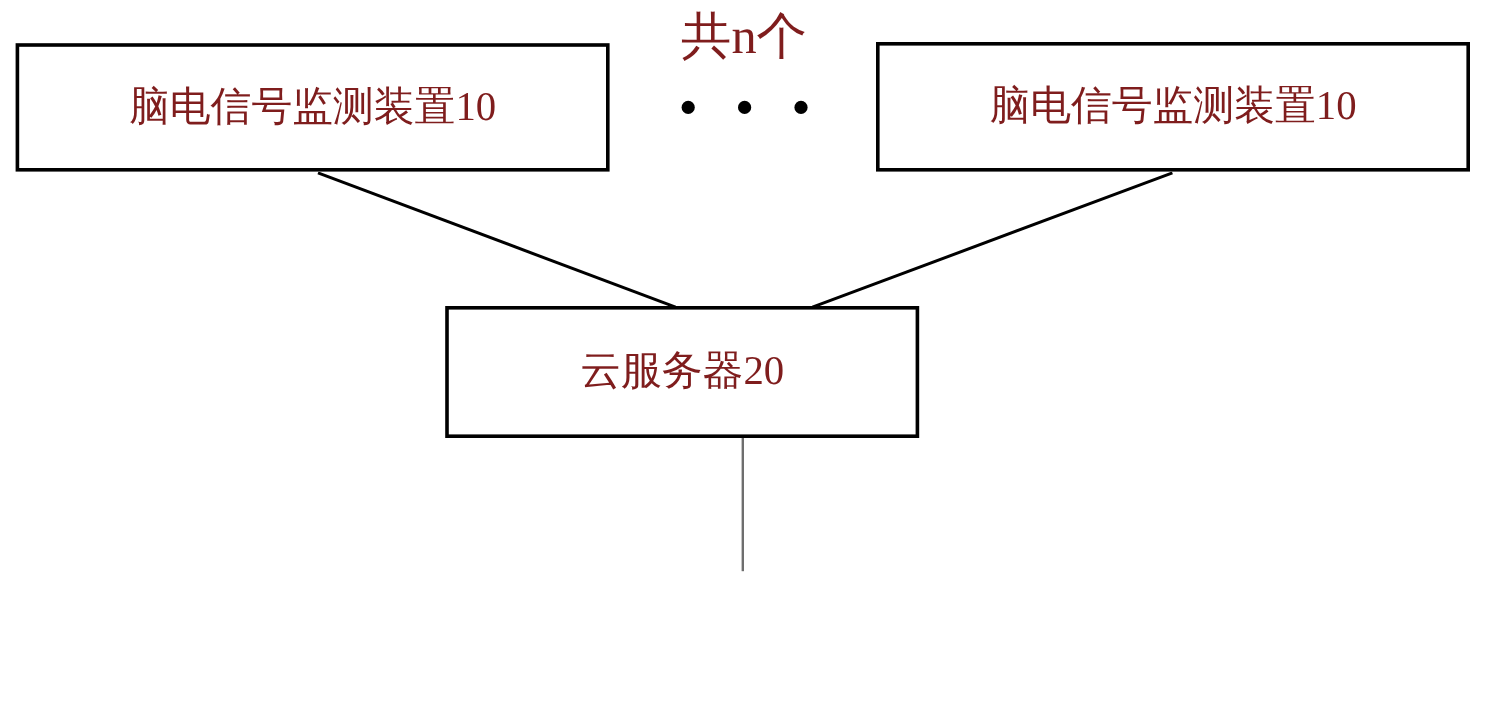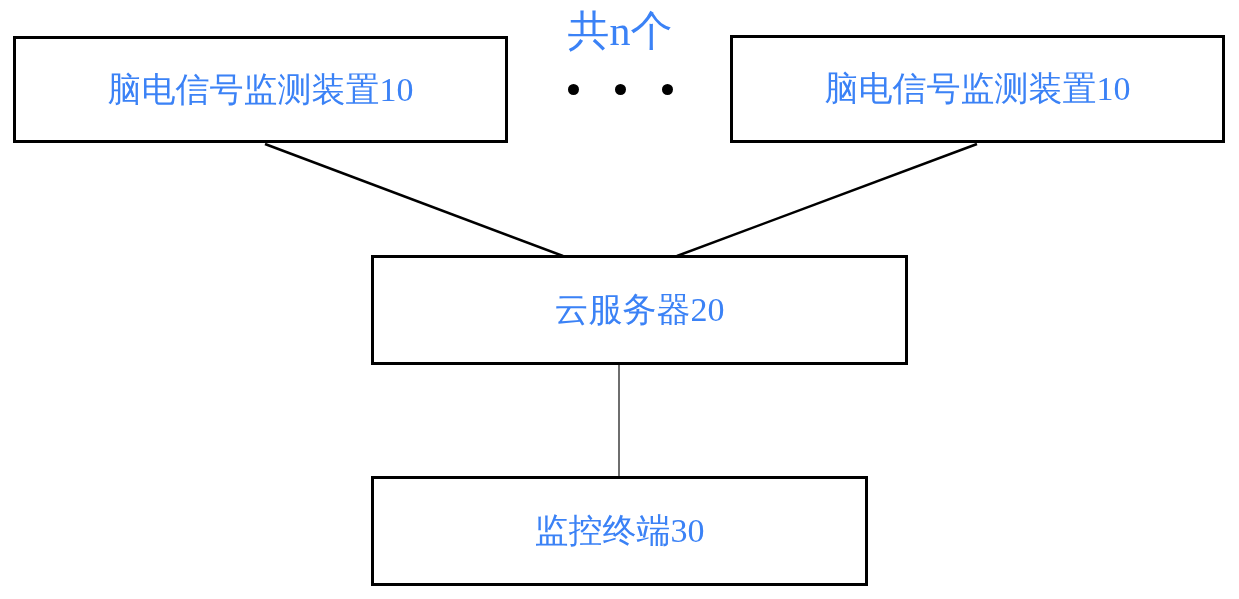--- a/index.html
+++ b/index.html
@@ -6,21 +6,21 @@
     margin: 0;
     padding: 0;
     background: #ffffff;
   }
   .canvas {
     position: relative;
     width: 1239px;
     height: 599px;
     background: #ffffff;
     font-family: "Liberation Serif", "DejaVu Serif", serif;
-    color: #3b82f6;
+    color: #7f1d1d;
     overflow: hidden;
   }
   .edges-svg {
     position: absolute;
     left: 0;
     top: 0;
     width: 1239px;
     height: 599px;
     pointer-events: none;
   }
@@ -31,21 +31,21 @@
     background: #ffffff;
     display: flex;
     align-items: center;
     justify-content: center;
     font-size: 34px;
     line-height: 1;
     white-space: nowrap;
   }
   .node-device-left  { left: 13px;  top: 36px;  width: 495px; height: 107px; }
   .node-device-right { left: 730px; top: 35px;  width: 495px; height: 108px; }
-  .node-cloud        { left: 371px; top: 255px; width: 537px; height: 110px; text-align: right; }
+  .node-cloud        { left: 371px; top: 255px; width: 395px; height: 110px; text-align: right; }
   .node-terminal     { left: 371px; top: 476px; width: 497px; height: 110px; }
   .vconnector {
     position: absolute;
     left: 618px;
     top: 365px;
     width: 2px;
     height: 111px;
     background: #6e6e6e;
   }
   .count-annotation {
@@ -100,17 +100,14 @@
   </div>
 
   <div class="node node-device-right">
     <span>脑电信号监测装置10</span>
   </div>
 
   <div class="node node-cloud">
     <span>云服务器20</span>
   </div>
 
-  <div class="node node-terminal">
-    <span>监控终端30</span>
-  </div>
 
 </div>
 
 </body></html>

